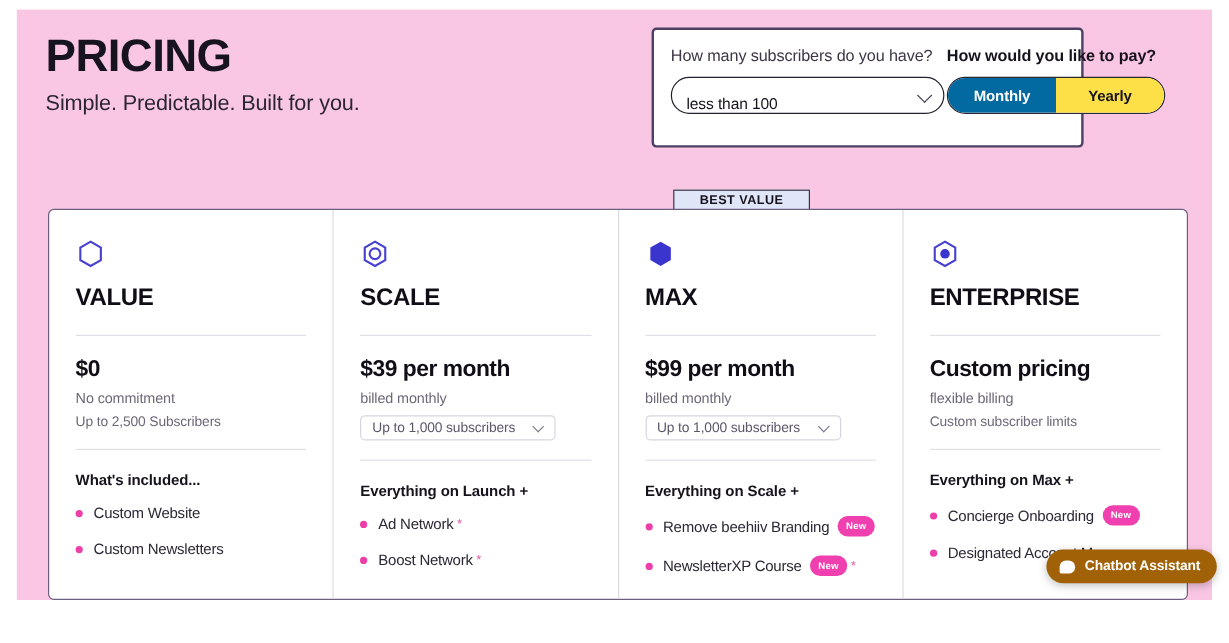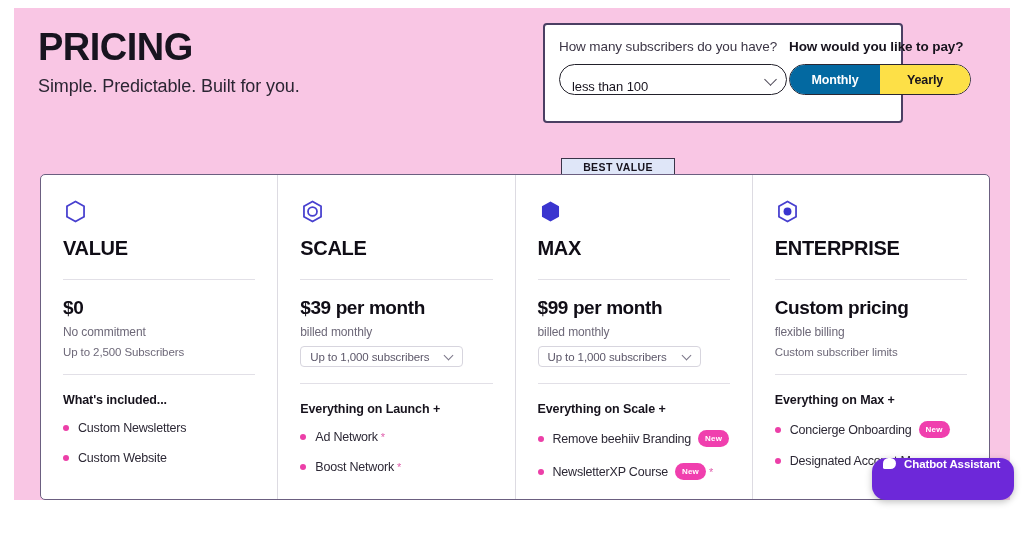--- a/index.html
+++ b/index.html
@@ -155,23 +155,23 @@
   .ast { color: #e060ad; font-size: 11px; margin-left: 3px; }
   .new-badge {
     margin-left: 7px; background: #f03fae; color: #fff;
     font-size: 8px; font-weight: 700;
     border-radius: 9px; padding: 4px 7px; letter-spacing: 0.2px;
   }
 
   
   .chatbot {
     position: absolute; left: 872px; top: 458px;
-    height: 42px; padding: 0 14px 0 11px;
-    background: #6d28d9; border-radius: 14px;
-    display: flex; gap: 8px;
+    height: 28px; padding: 0 14px 0 11px;
+    background: #a16207; border-radius: 14px;
+    display: flex; align-items: center; gap: 8px;
     box-shadow: 0 2px 7px rgba(0,0,0,0.25);
   }
   .bubble { width: 13px; height: 11px; background: #fff; border-radius: 6px 6px 6px 2px; }
   .chat-label { color: #fff; font-size: 11.5px; font-weight: 700; letter-spacing: -0.1px; }
 </style>
 </head>
 <body>
 
 <div id="page">
 
@@ -209,25 +209,25 @@
         <div class="plan-name">VALUE</div>
         <div class="rule"></div>
         <div class="price">$0</div>
         <div class="price-sub">No commitment</div>
         <div class="limit-text">Up to 2,500 Subscribers</div>
         <div class="rule2"></div>
         <div class="included-title">What's included...</div>
         <div class="feat-list">
           <div class="feat">
             <span class="dot"></span>
+            <span class="feat-text">Custom Website</span>
+          </div>
+          <div class="feat">
+            <span class="dot"></span>
             <span class="feat-text">Custom Newsletters</span>
-          </div>
-          <div class="feat">
-            <span class="dot"></span>
-            <span class="feat-text">Custom Website</span>
           </div>
         </div>
       </div>
 
       <div class="card">
         <svg class="plan-icon" viewBox="0 0 24 24">
           <path d="M12 2.3 20.2 7v10L12 21.7 3.8 17V7z" fill="none" stroke="#4840cf" stroke-width="1.7"></path>
           <circle cx="12" cy="12" r="4.3" fill="none" stroke="#4840cf" stroke-width="1.7"></circle>
         </svg>
         <div class="plan-name">SCALE</div>

